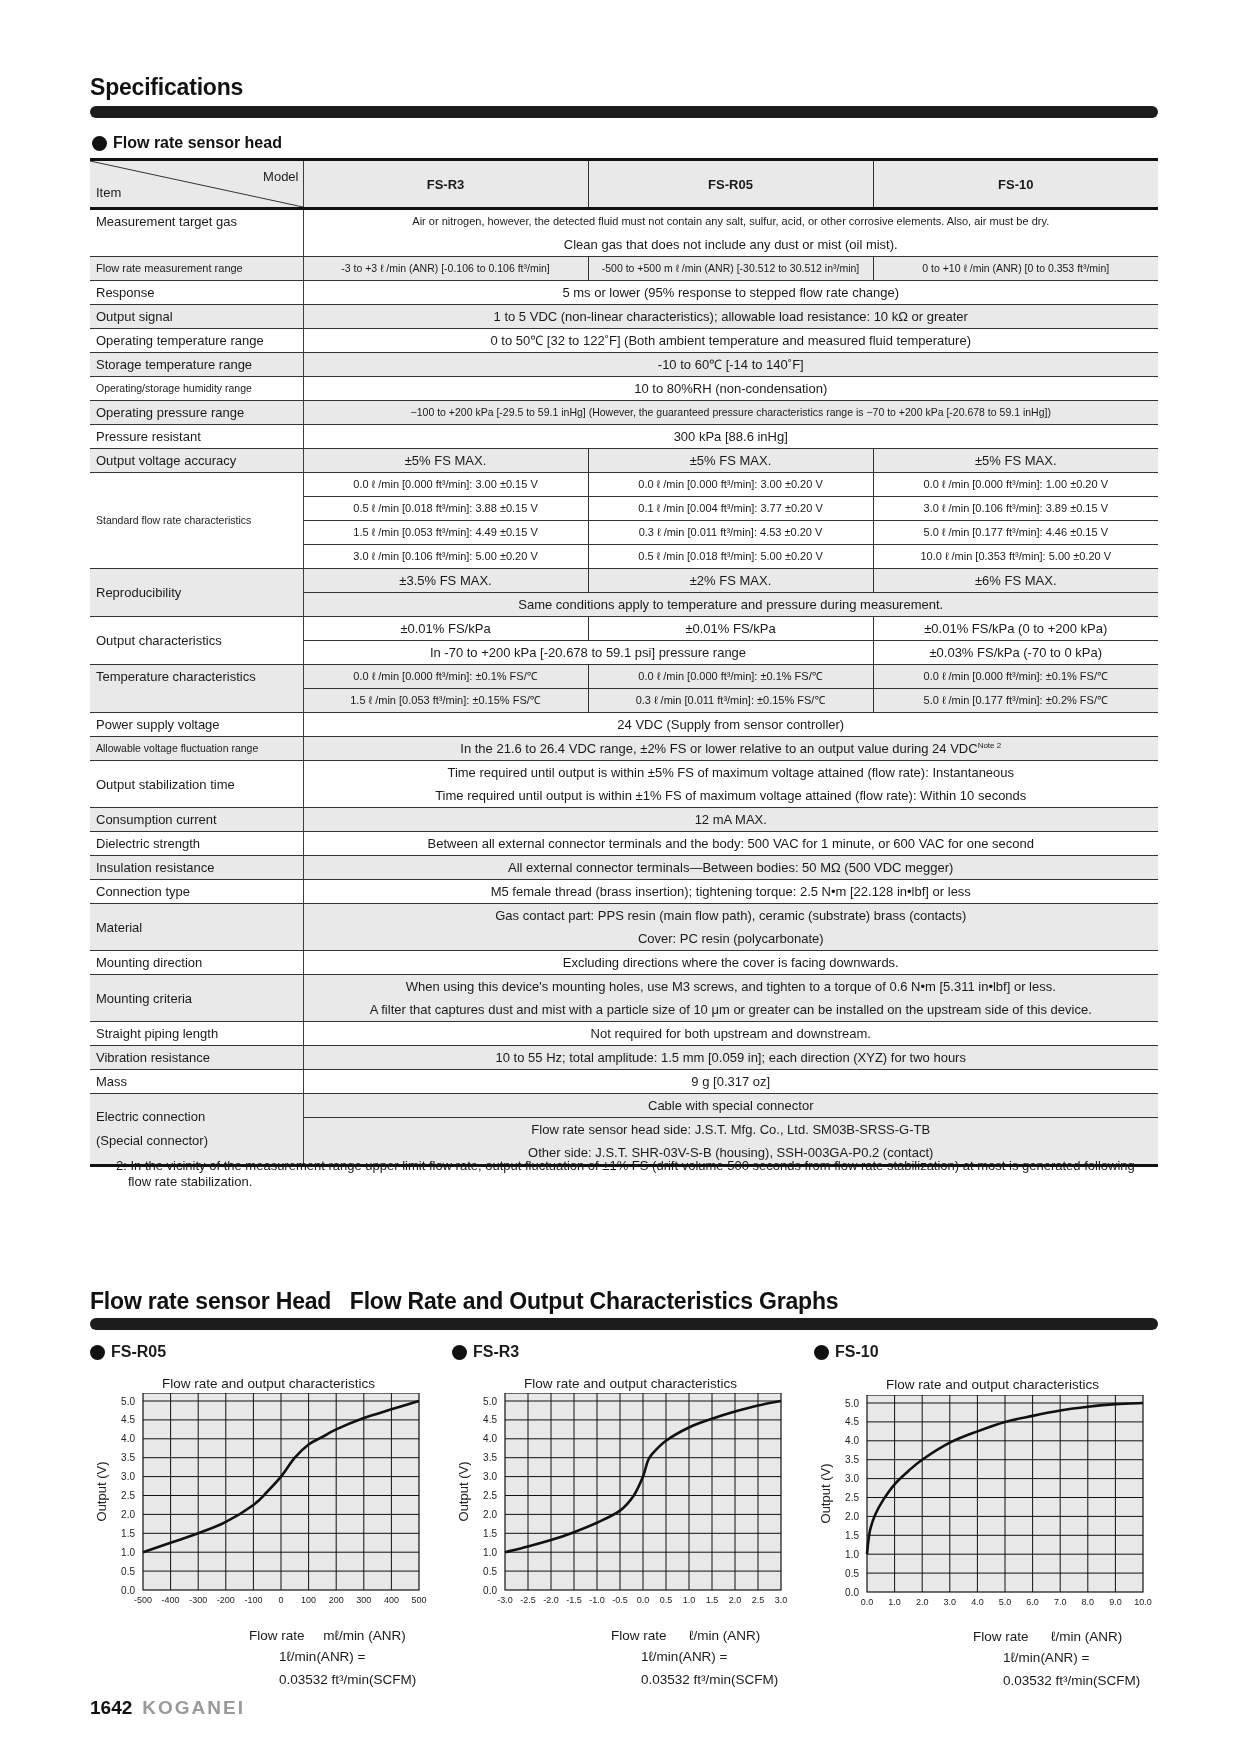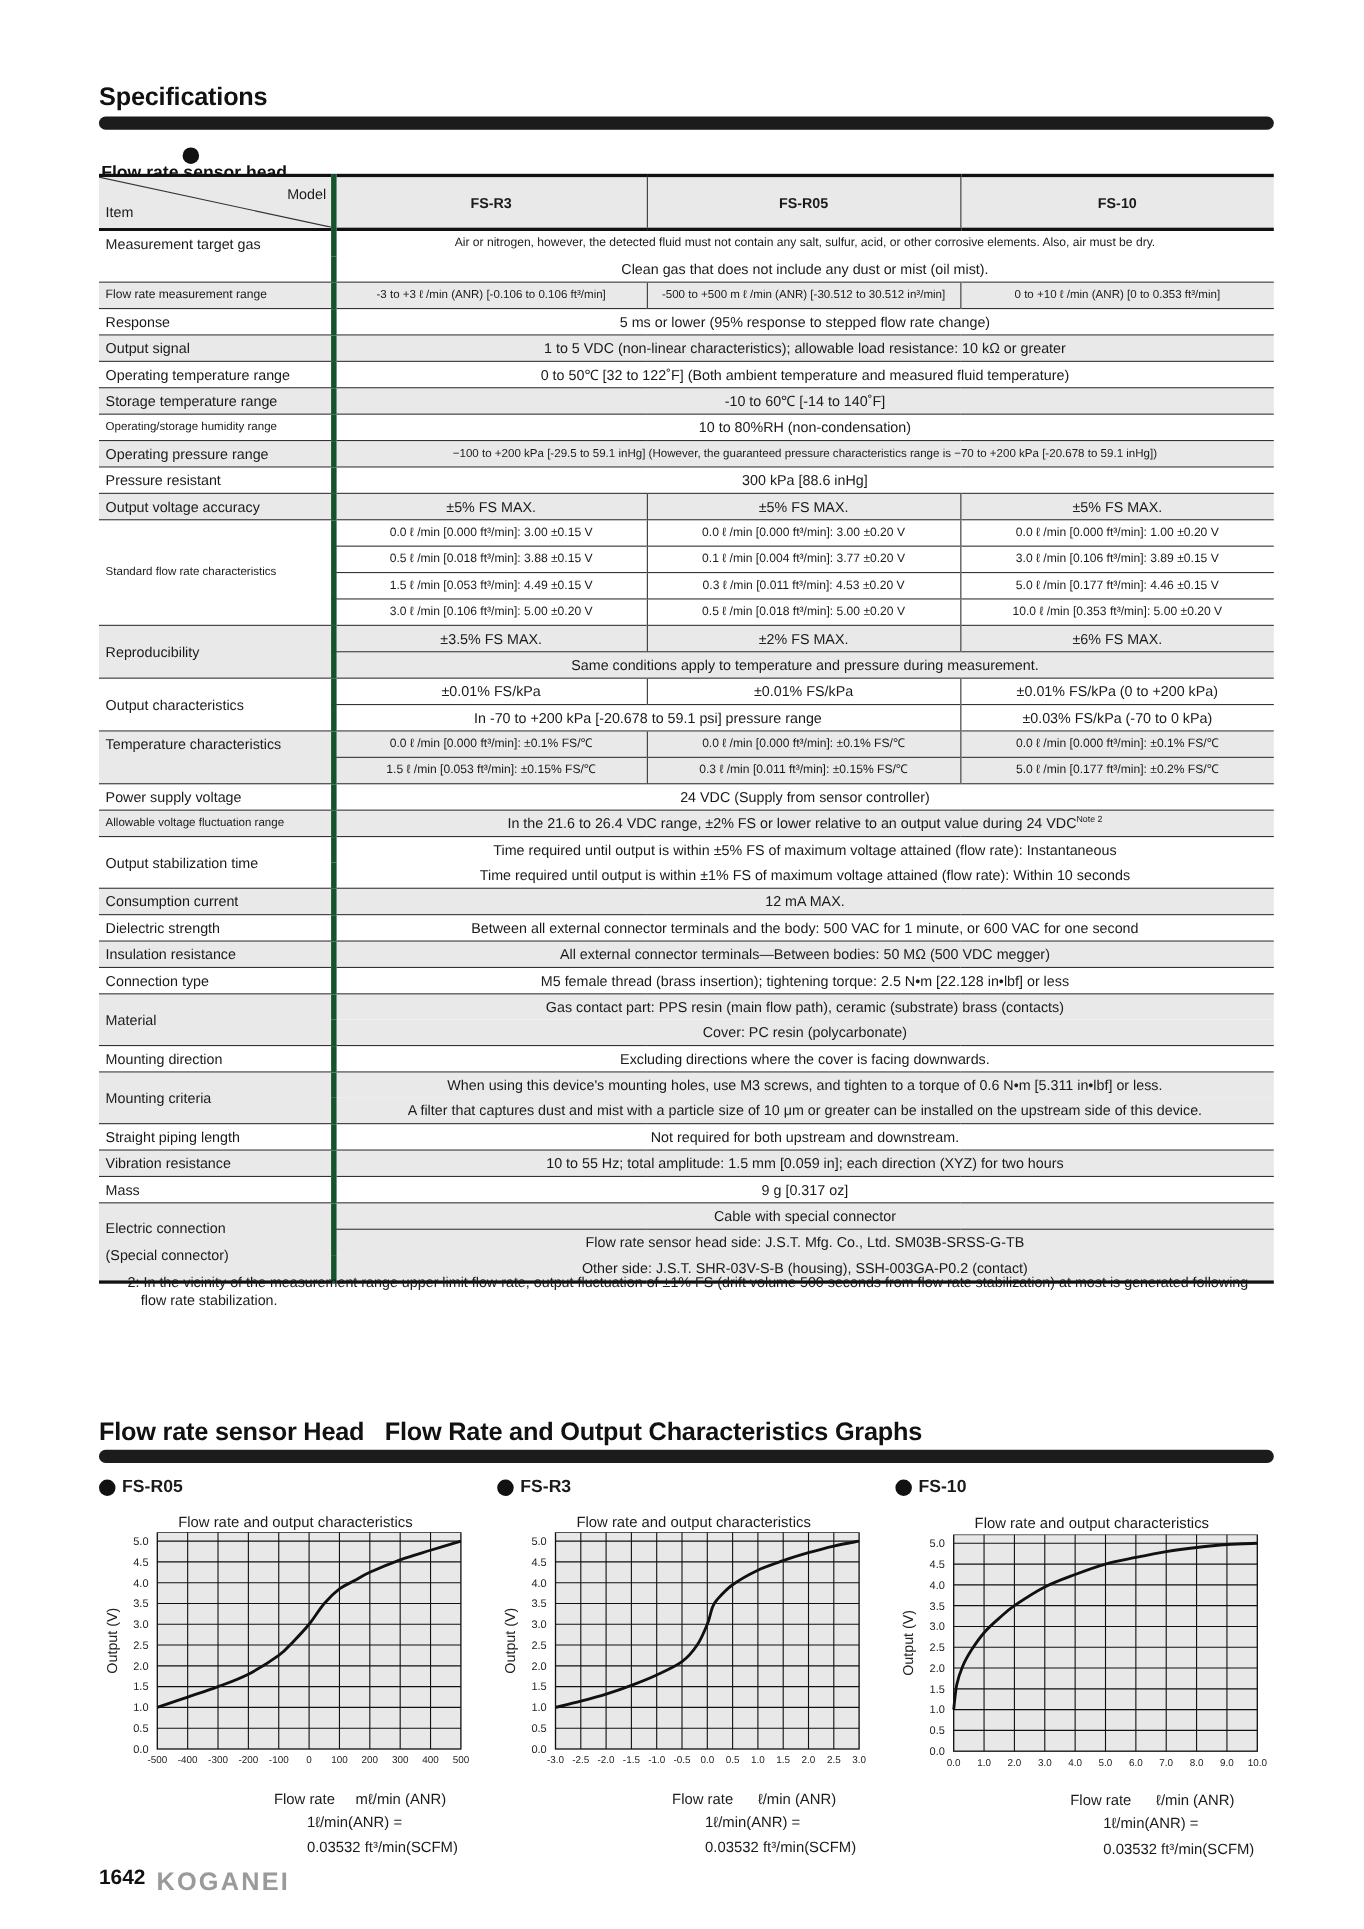--- a/index.html
+++ b/index.html
@@ -1,29 +1,29 @@
 <!DOCTYPE html>
 <html><head>
 <meta charset="utf-8">
 <style>
   html, body { margin: 0; padding: 0; background: #ffffff; }
   body { width: 1240px; height: 1754px; position: relative; overflow: hidden;
          font-family: "Liberation Sans", sans-serif; color: #1a1a1a; }
   .abs { position: absolute; }
   .h1 { font-family: "Liberation Sans", sans-serif; font-weight: bold; font-size: 23px; letter-spacing: -0.2px; color: #111; }
   .bar { background: #1c1c1c; border-radius: 6px; height: 12px; }
-  .h2 { font-weight: bold; font-size: 16px; color: #111; display: flex; align-items: center; flex-direction: column; }
+  .h2 { font-weight: bold; font-size: 16px; color: #111; display: flex; align-items: center; }
   .dot { width: 15px; height: 15px; border-radius: 50%; background: #111; display: inline-block; margin-right: 6px; }
 
   table.spec { position: absolute; left: 90px; top: 158px; width: 1067px; border-collapse: collapse; table-layout: fixed;
                font-size: 13px; color: #1a1a1a; }
   table.spec col.c0 { width: 213px; }
   table.spec col.cx { width: 285px; }
   table.spec td { border-top: 1px solid #333; padding: 0 4px; text-align: center; vertical-align: middle; height: 23px; line-height: 23px; white-space: nowrap; overflow: hidden; }
-  table.spec td.item { text-align: left; padding-left: 6px; border-right: 5px solid #14532d; }
+  table.spec td.item { text-align: left; padding-left: 6px; border-right: 1px solid #14532d; }
   table.spec td.cell + td.cell { border-left: 1px solid #333; }
   table.spec td.bl { border-left: 1px solid #333; }
   table.spec tr.g td { background: #e9e9e9; }
   table.spec tr.hdr td { background: #e9e9e9; height: 46px; font-weight: bold; font-size: 13px; border-top: 3px solid #111; border-bottom: 3px solid #111; }
   table.spec td.small { font-size: 11px; }
   table.spec td.tiny { font-size: 10.5px; }
   table.spec tr.last td { border-bottom: 3px solid #111; }
   table.spec td.nb { border-top: none; }
   .corner { position: relative; height: 46px; padding: 0 !important; }
   .corner svg { position: absolute; left: 0; top: 0; }
@@ -36,21 +36,21 @@
 
   .chart { position: absolute; width: 360px; }
   .chart .model-label { font-weight: bold; font-size: 16px; display: flex; align-items: center; }
   .chart .ctitle { position: absolute; font-size: 13.5px; text-align: center; }
   .chart svg { position: absolute; }
   .xlab { position: absolute; font-size: 13.5px; white-space: nowrap; }
   .conv { position: absolute; font-size: 13.5px; white-space: nowrap; line-height: 23px; }
 
   .footer { left: 90px; top: 1697px; display: flex; align-items: flex-start; }
   .pg { font-weight: bold; font-size: 19px; color: #111; margin-right: 10px; }
-  .brand { font-weight: bold; font-size: 23px; color: #9a9a9a; letter-spacing: 2px; }
+  .brand { font-weight: bold; font-size: 19px; color: #9a9a9a; letter-spacing: 2px; }
 </style>
 </head>
 <body>
 
 <div class="abs h1" style="left:90px; top:74px;">Specifications</div>
 <div class="abs bar" style="left:90px; top:106px; width:1068px;"></div>
 <div class="abs h2" style="left:92px; top:134px;">
   <span class="dot"></span>
   <span>Flow rate sensor head</span>
 </div>

